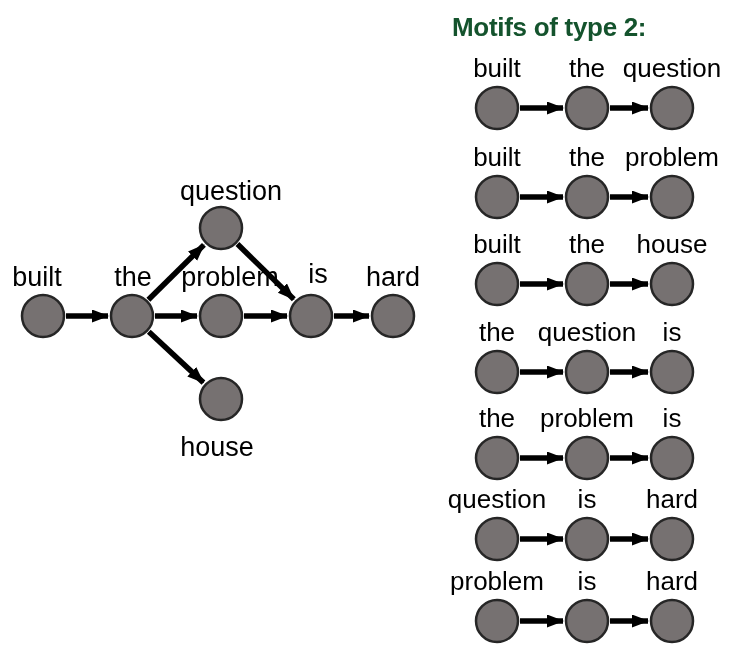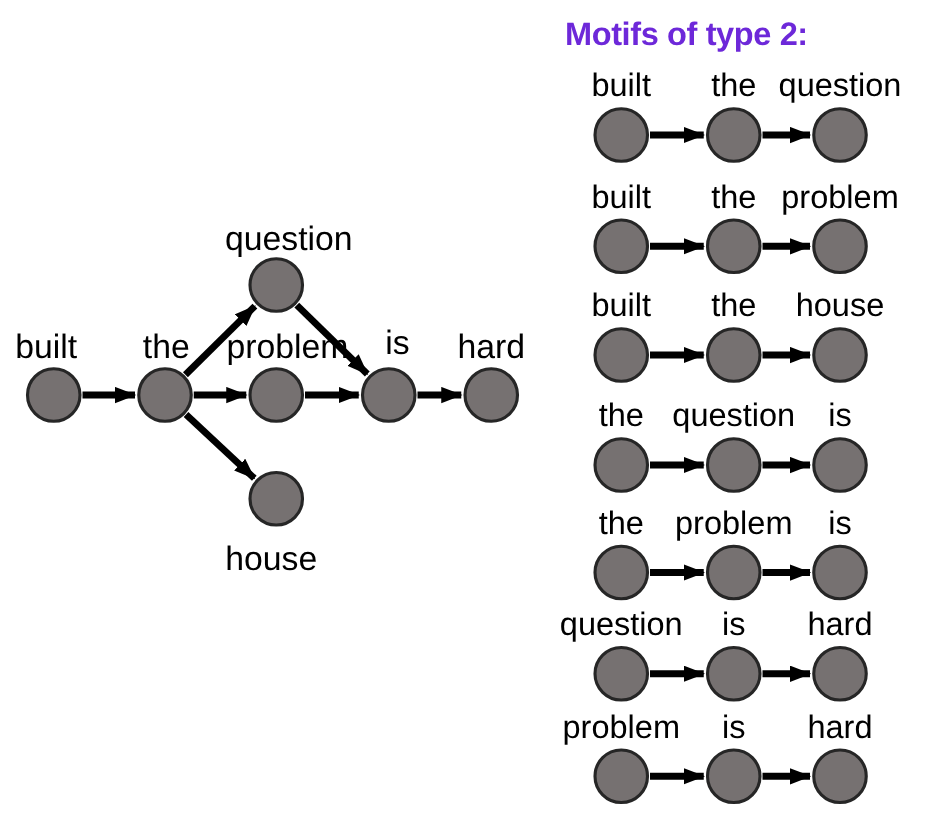--- a/index.html
+++ b/index.html
@@ -14,21 +14,21 @@
     height: 659px;
     background: #ffffff;
     overflow: hidden;
   }
   .motifs-title {
     position: absolute;
     left: 452px;
     top: 12px;
     font-size: 26px;
     font-weight: bold;
-    color: #6d28d9;
+    color: #14532d;
     letter-spacing: -0.3px;
     white-space: nowrap;
   }
   svg.scene {
     position: absolute;
     left: 0;
     top: 0;
   }
   text.graph-label {
     font-family: "Liberation Sans", sans-serif;

